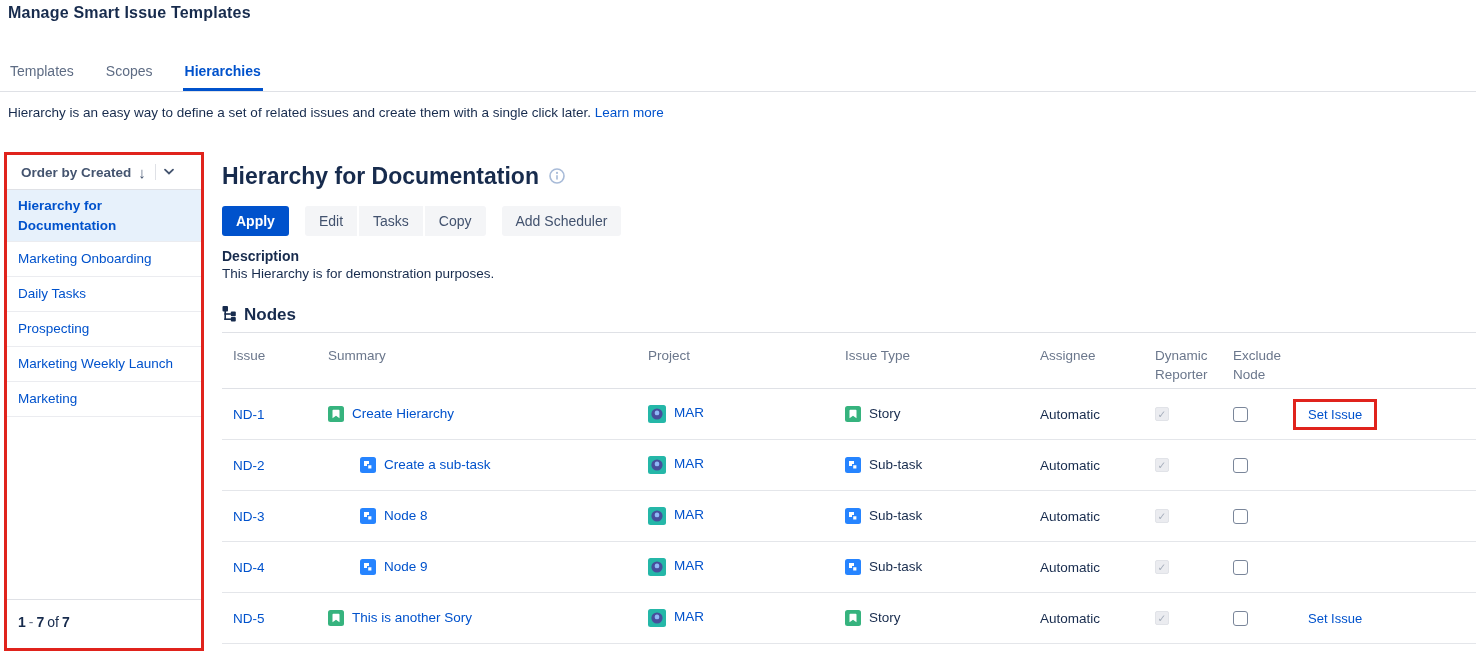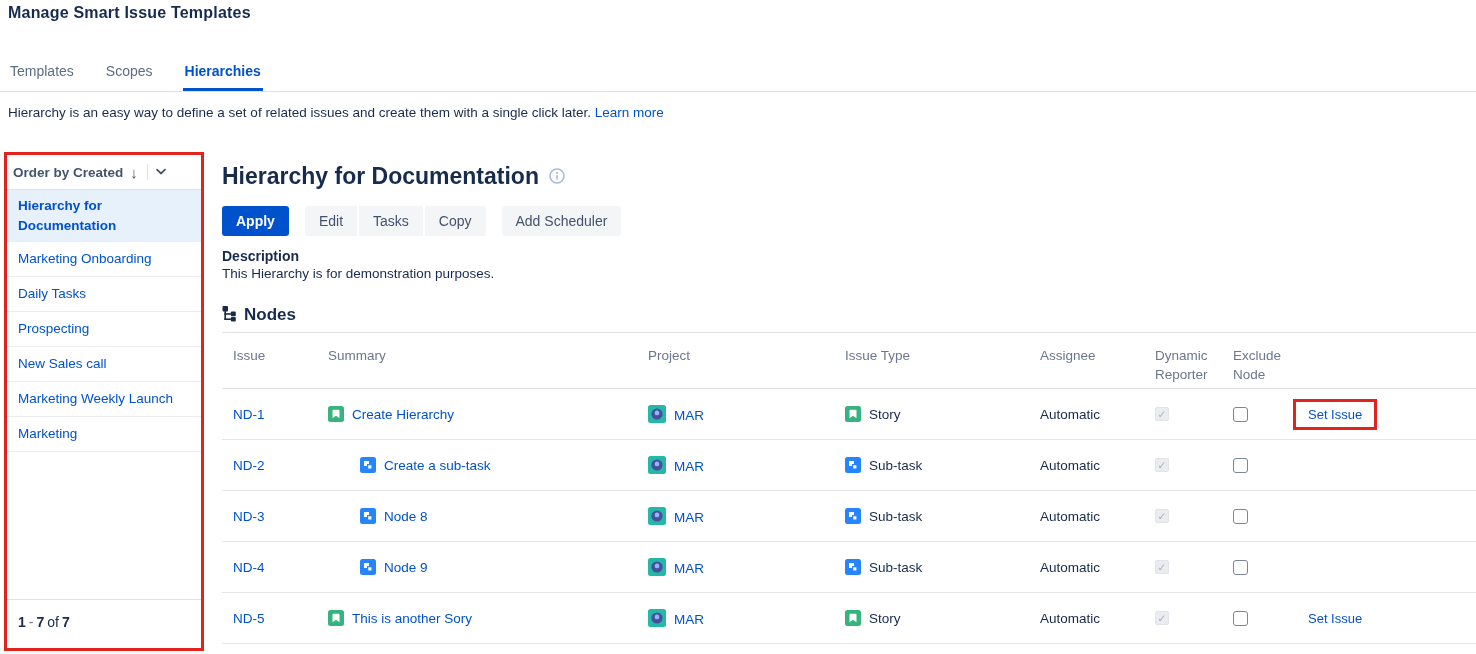--- a/index.html
+++ b/index.html
@@ -16,21 +16,21 @@
   .tab.active { color:#0052CC; font-weight:600; border-bottom-color:#0052CC; }
   .intro { position:absolute; left:8px; top:105px; font-size:13.5px; color:#172B4D; }
   .link { color:#0052CC; text-decoration:none; cursor:pointer; }
 
   
   .sidebar {
     position:absolute; left:4px; top:152px; width:200px; height:499px;
     border:3px solid #E0231C; background:#fff;
   }
   .sidebar-order {
-    display:flex; align-items:center; gap:7px; height:35px; padding:0 6px;
+    display:flex; align-items:center; gap:7px; height:35px; padding:0 14px;
     border-bottom:1px solid #DFE1E6; color:#44546F; font-size:13.5px; font-weight:600;
   }
   .sort-arrow { font-size:15px; font-weight:400; color:#44546F; line-height:1; }
   .vdiv { width:1px; height:16px; background:#DFE1E6; margin-left:2px; }
   .sb-item {
     display:flex; align-items:center; min-height:35px; padding:6px 11px;
     border-bottom:1px solid #EBECF0; color:#0052CC; font-size:13.5px; cursor:pointer; line-height:1.45;
   }
   .sb-item.selected { background:#E7F1FB; font-weight:700; }
   .sidebar-footer {
@@ -60,21 +60,21 @@
 
   
   .nodes-table { margin-top:5px; border-top:1px solid #DFE1E6; }
   .trow {
     display:grid; grid-template-columns:95px 320px 197px 195px 115px 78px 75px 1fr;
     padding-left:11px; align-items:center;
   }
   .trow.thead { height:56px; align-items:start; padding-top:13px; border-bottom:1px solid #DFE1E6; }
   .th { font-size:13.5px; color:#6B778C; line-height:19px; padding-right:14px; }
   .trow.tdata { height:51px; border-bottom:1px solid #E4E6EA; font-size:13.5px; }
-  .cell { display:flex; align-items:flex-end; gap:8px; }
+  .cell { display:flex; align-items:flex-start; gap:8px; }
   .cell.indent { padding-left:32px; }
   .ico { flex:0 0 auto; display:block; }
   .issue-label { color:#172B4D; }
   .assignee { color:#172B4D; }
 
   .cb { display:inline-block; }
   .cb-checked-disabled {
     width:14px; height:14px; border-radius:2px; background:#EBECF0; border:1px solid #E1E3E8;
     color:#A6AEBB; font-size:10.5px; line-height:12px; text-align:center;
   }
@@ -110,21 +110,20 @@
       <span class="sort-arrow">↓</span>
       <span class="vdiv"></span>
       <svg width="12" height="8" viewBox="0 0 12 8">
           <path d="M2 1.6l4 3.8 4-3.8" stroke="#44546F" stroke-width="1.8" fill="none" stroke-linecap="round"></path>
         </svg>
     </div>
     <div class="sb-item selected">Hierarchy for Documentation</div>
     <div class="sb-item">Marketing Onboarding</div>
     <div class="sb-item">Daily Tasks</div>
     <div class="sb-item">Prospecting</div>
-    <div class="sb-item">New Sales call</div>
     <div class="sb-item">Marketing Weekly Launch</div>
     <div class="sb-item">Marketing</div>
     <div class="sidebar-footer">
       <span class="pg-b">1</span><span class="pg-dash">-</span><span class="pg-b">7</span><span class="pg-of">of</span><span class="pg-b">7</span>
     </div>
   </div>
 
   <div class="main">
 
     <div class="main-title-row">

